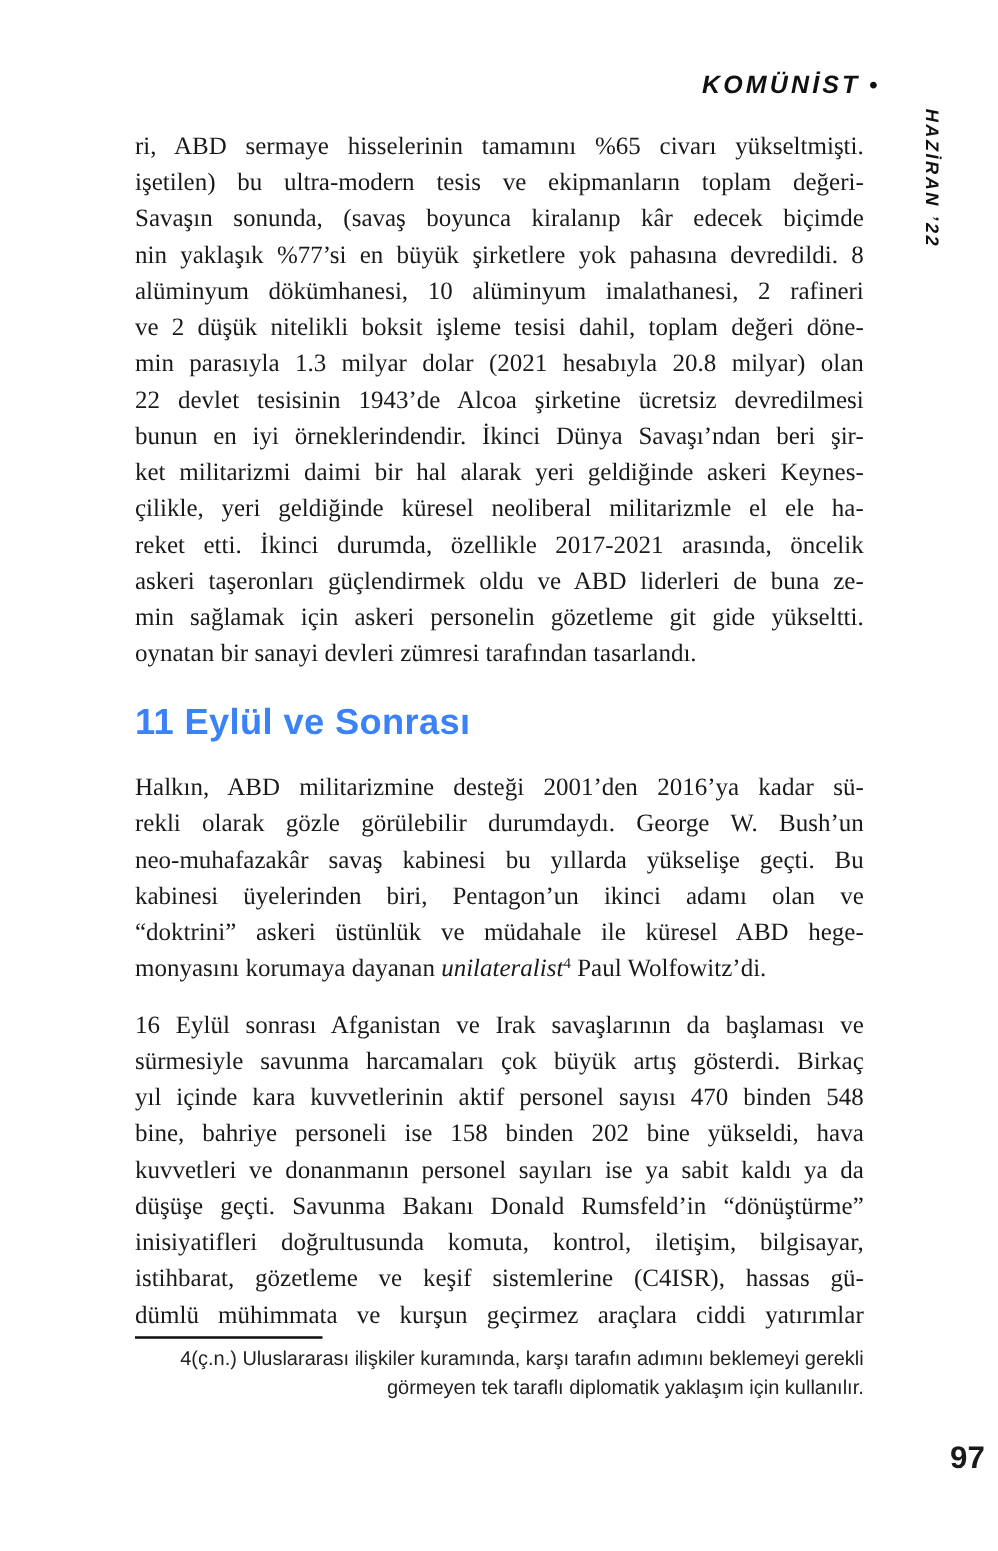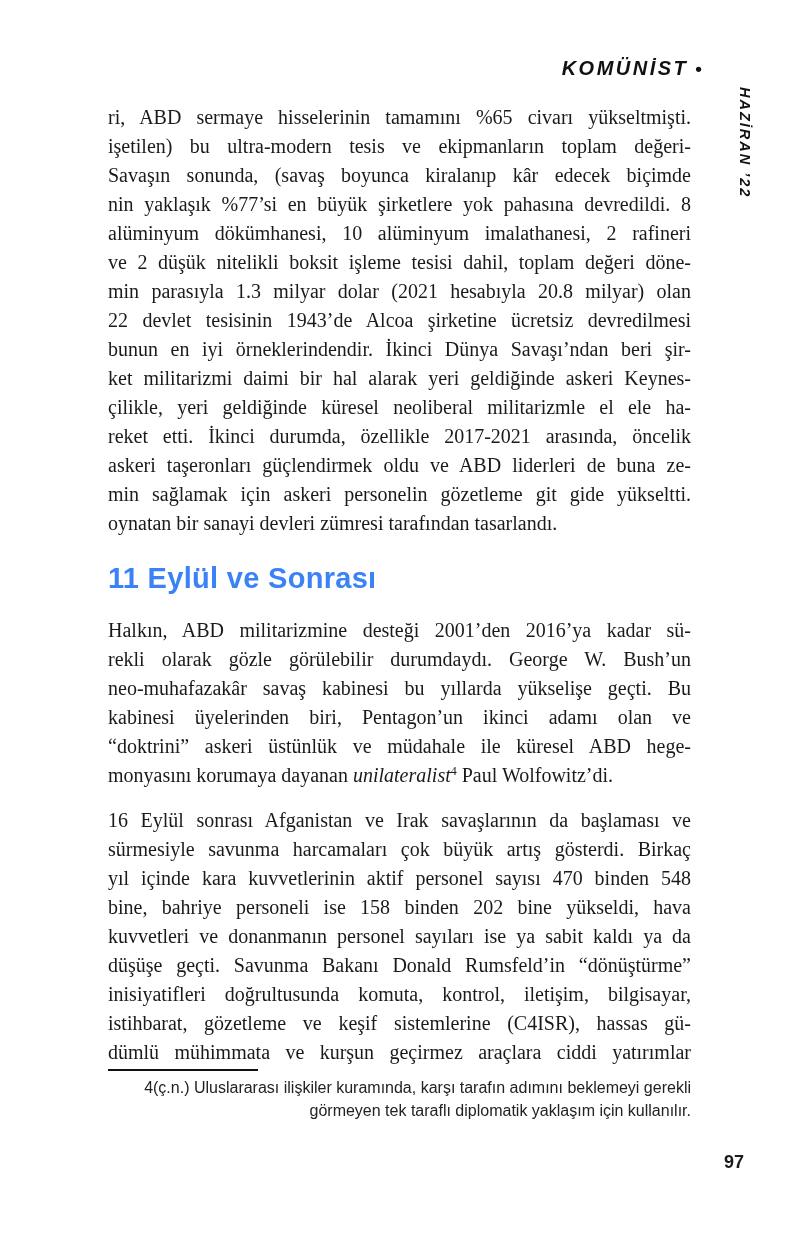--- a/index.html
+++ b/index.html
@@ -106,25 +106,25 @@
     color: #222;
     text-align: right;
   }
   .fn-marker {
     display: inline-block;
     width: 38px;
   }
 
   .page-number {
     position: absolute;
-    left: 724px;
+    left: 760px;
     top: 1152px;
     font-family: "Liberation Sans", sans-serif;
     font-weight: 700;
-    font-size: 18px;
+    font-size: 25px;
     color: #1a1a1a;
   }
 </style>
 </head>
 <body>
 
 <div class="page">
 
   <div class="running-head">
     <span>KOMÜNİST</span><span class="bullet">•</span>

